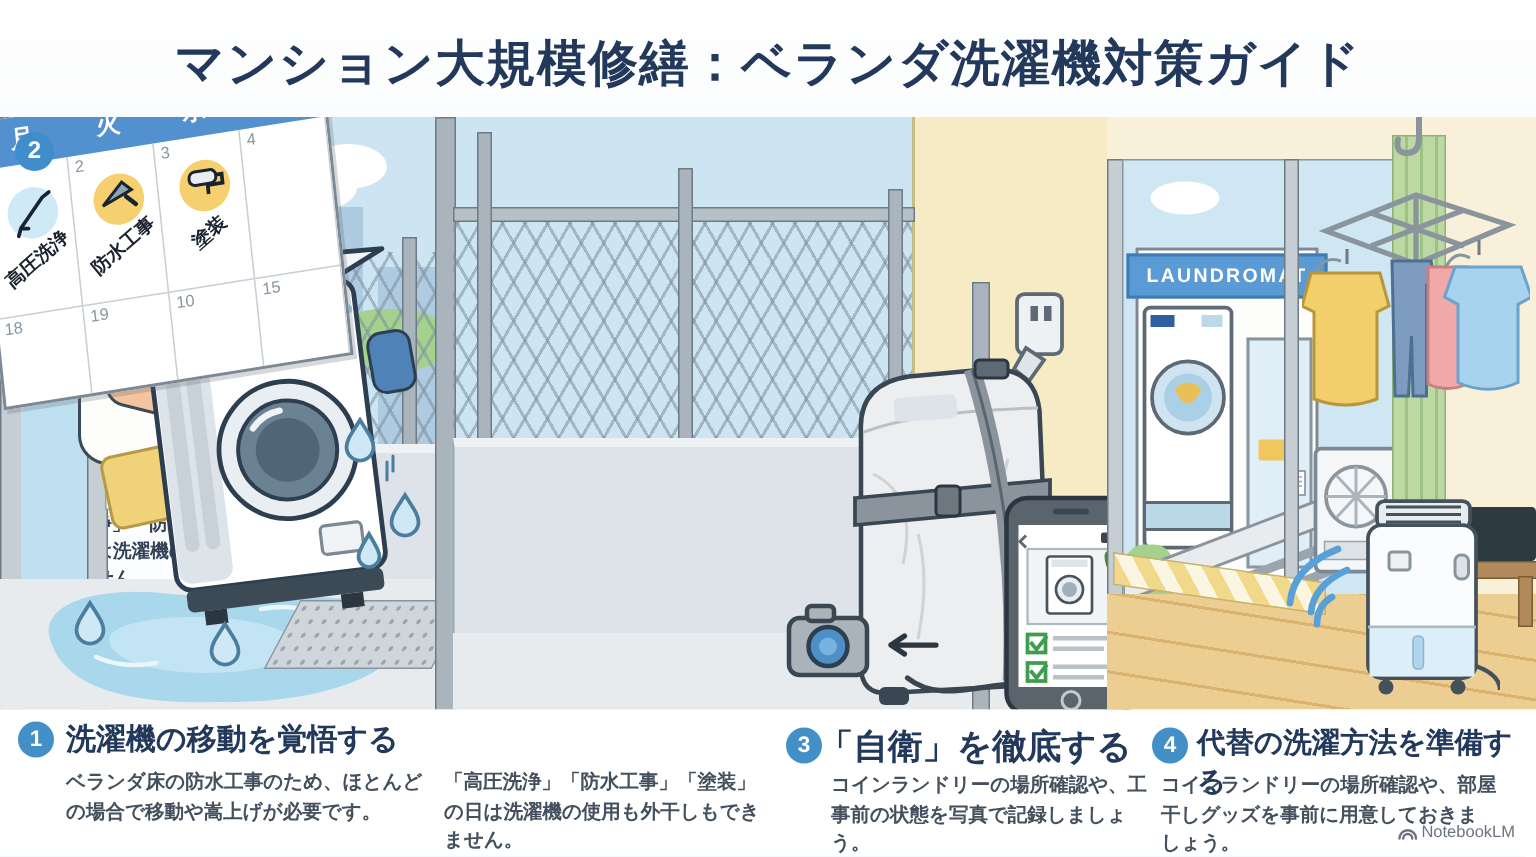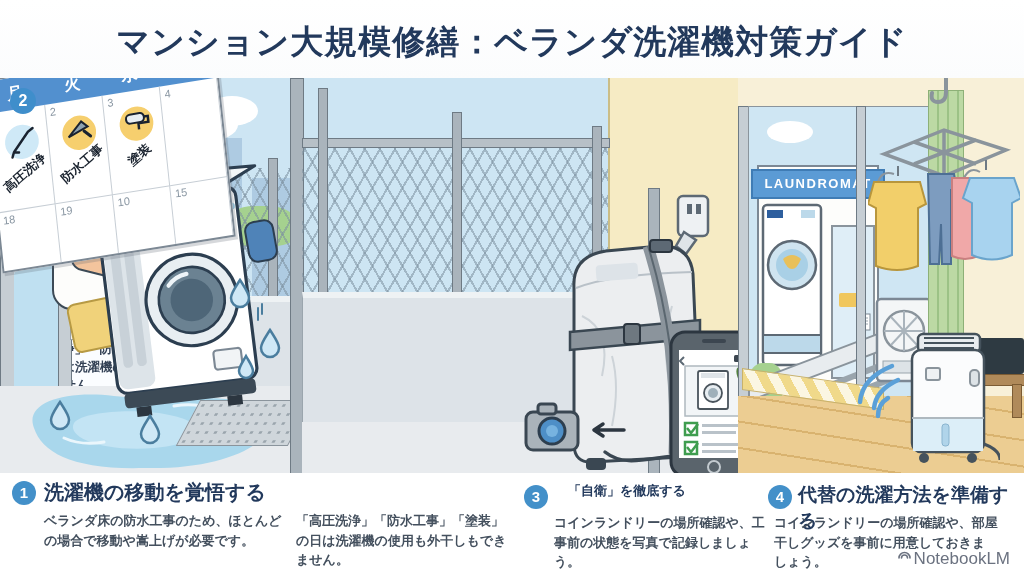--- a/index.html
+++ b/index.html
@@ -59,21 +59,21 @@
   .sign{background:#5b9bd5;border:2px solid #3f7cb5;color:#fff;font-weight:bold;
         letter-spacing:1.5px;text-align:center;}
   .tv{background:#2e3a42;border-radius:3px;}
   .tvstand{background:#b08a5a;border:1px solid #7c5c34;}
   
   #bottom{left:0;top:473px;width:1024px;height:98px;background:#fff;}
   .sec-num{width:24px;height:24px;border-radius:50%;background:#4390c9;color:#fff;font-weight:bold;
            font-size:15px;text-align:center;line-height:24px;}
   .sec-title{font-size:20px;font-weight:bold;color:#22395c;}
   .sec-body{font-size:13px;line-height:1.5;color:#44505e;font-weight:bold;}
-  #watermark{right:14px;top:549px;font-size:17px;color:#6b7280;display:flex;align-items:flex-start;gap:3px;position:absolute;}
+  #watermark{right:14px;top:549px;font-size:11px;color:#6b7280;display:flex;align-items:flex-end;gap:3px;position:absolute;}
 </style>
 </head>
 <body>
 
 <div id="page">
 
   <div id="header" class="abs">
     <div id="main-title" class="abs">マンション大規模修繕：ベランダ洗濯機対策ガイド</div>
   </div>
 
@@ -373,21 +373,21 @@
 
   <div id="bottom" class="abs">
 
     <div class="abs sec-num" style="left:12px;top:8px">1</div>
     <div class="abs sec-title" style="left:44px;top:6px">洗濯機の移動を覚悟する</div>
     <div class="abs sec-body" style="left:44px;top:38px;width:246px">ベランダ床の防水工事のため、ほとんどの場合で移動や嵩上げが必要です。</div>
 
     <div class="abs sec-body" style="left:296px;top:38px;width:218px">「高圧洗浄」「防水工事」「塗装」の日は洗濯機の使用も外干しもできません。</div>
 
     <div class="abs sec-num" style="left:524px;top:12px">3</div>
-    <div class="abs sec-title" style="left:568px;top:9px;font-size:13px">「自衛」を徹底する</div>
+    <div class="abs sec-title" style="left:546px;top:9px;font-size:23px">「自衛」を徹底する</div>
     <div class="abs sec-body" style="left:554px;top:40px;width:216px">コインランドリーの場所確認や、工事前の状態を写真で記録しましょう。</div>
 
     <div class="abs sec-num" style="left:768px;top:12px">4</div>
     <div class="abs sec-title" style="left:798px;top:9px;font-size:19px">代替の洗濯方法を準備する</div>
     <div class="abs sec-body" style="left:774px;top:40px;width:224px">コインランドリーの場所確認や、部屋干しグッズを事前に用意しておきましょう。</div>
   </div>
 
   <div id="watermark">
     <svg width="13" height="11" viewBox="0 0 13 11">
       <path d="M1,9 A5.5,5.5 0 0 1 12,9 M3.5,9 A3,3 0 0 1 9.5,9" stroke="#6b7280" stroke-width="1.6" fill="none" stroke-linecap="round"></path>

